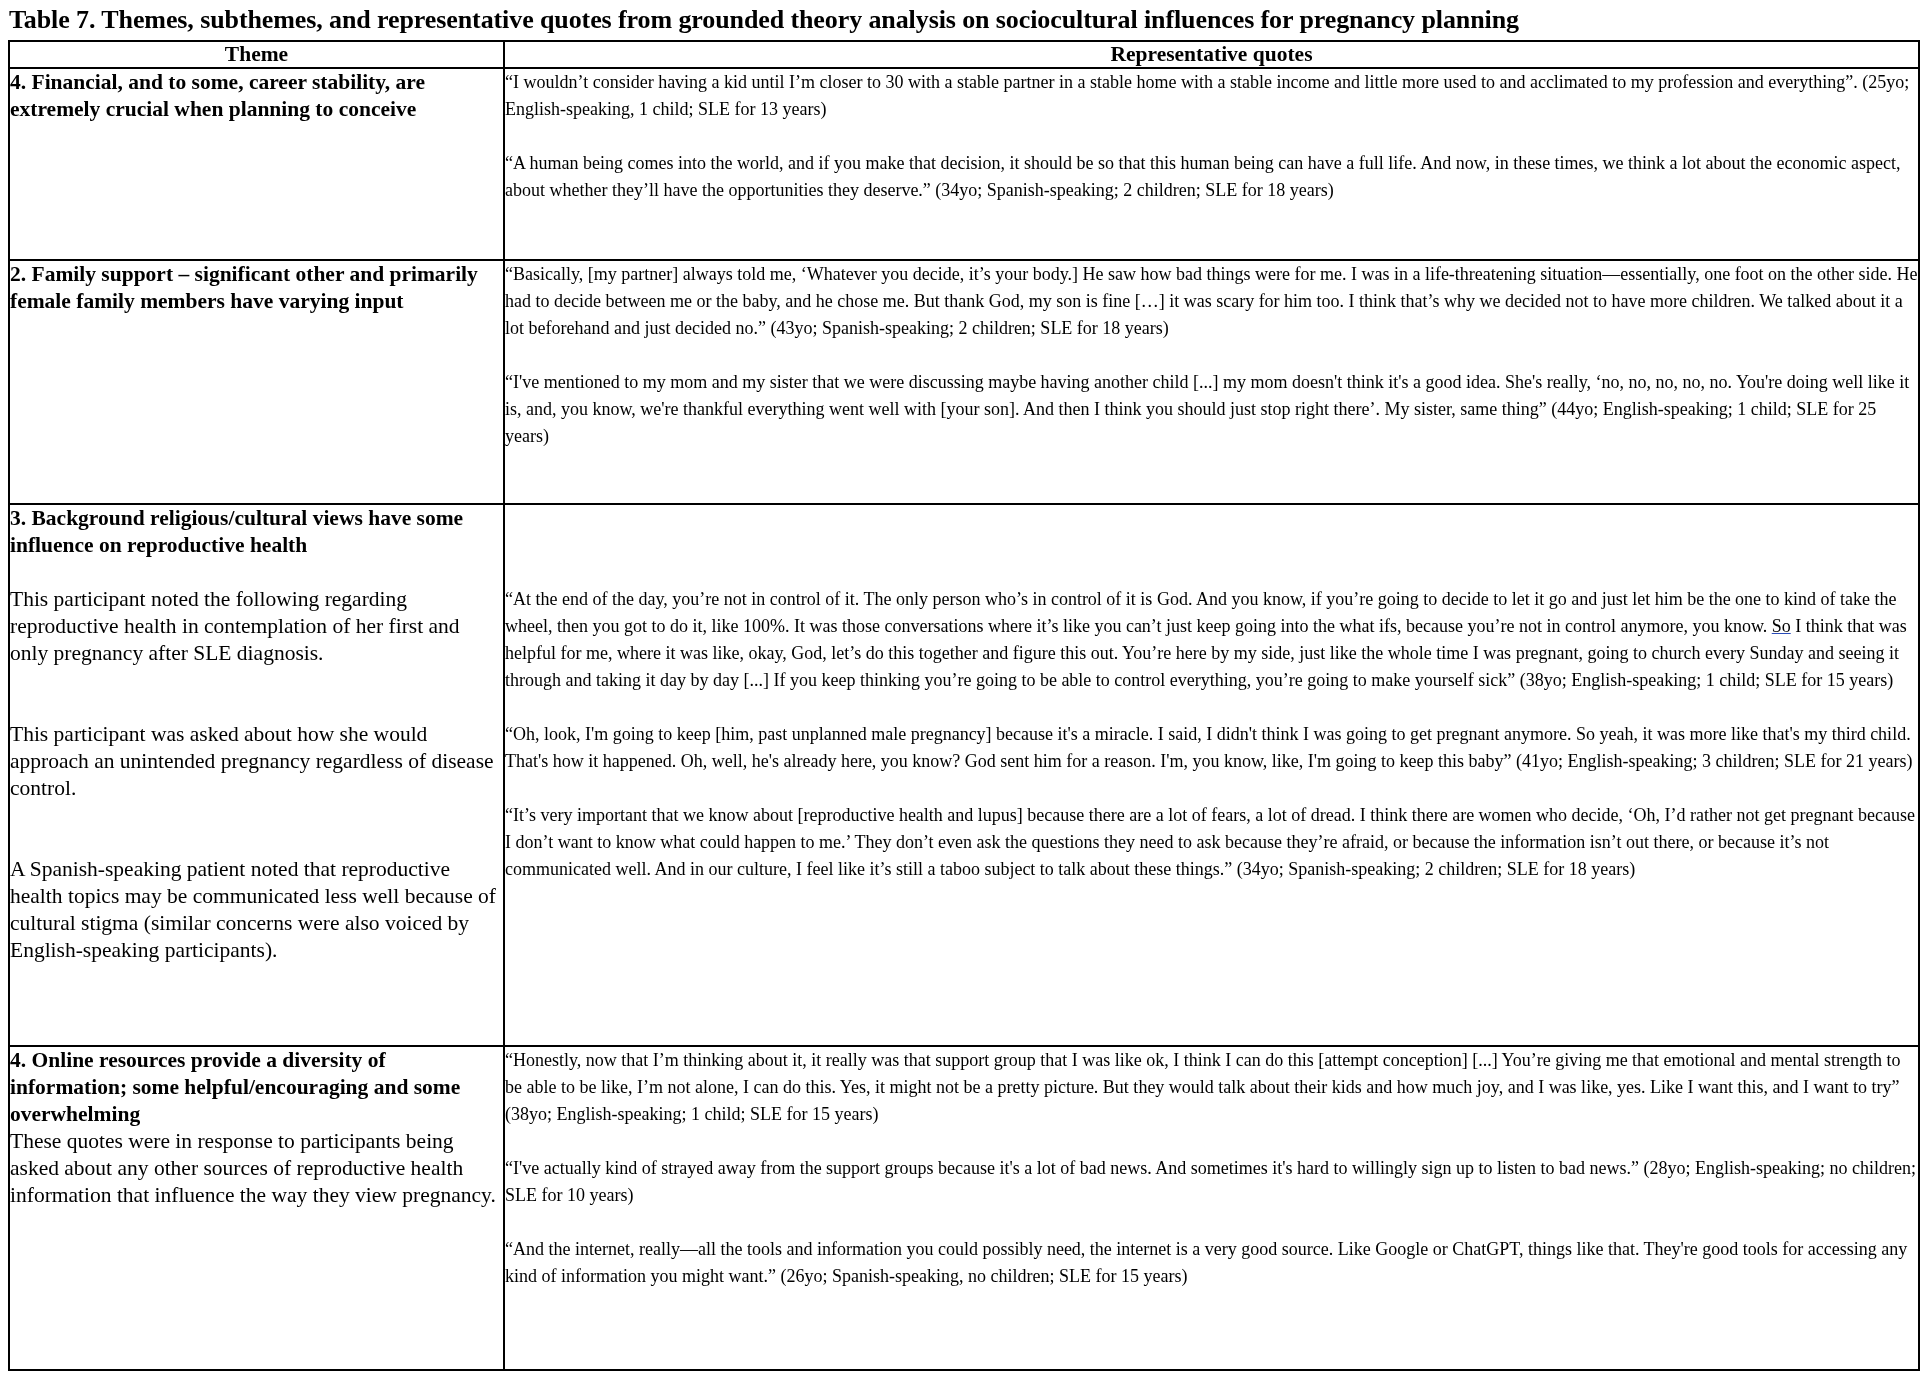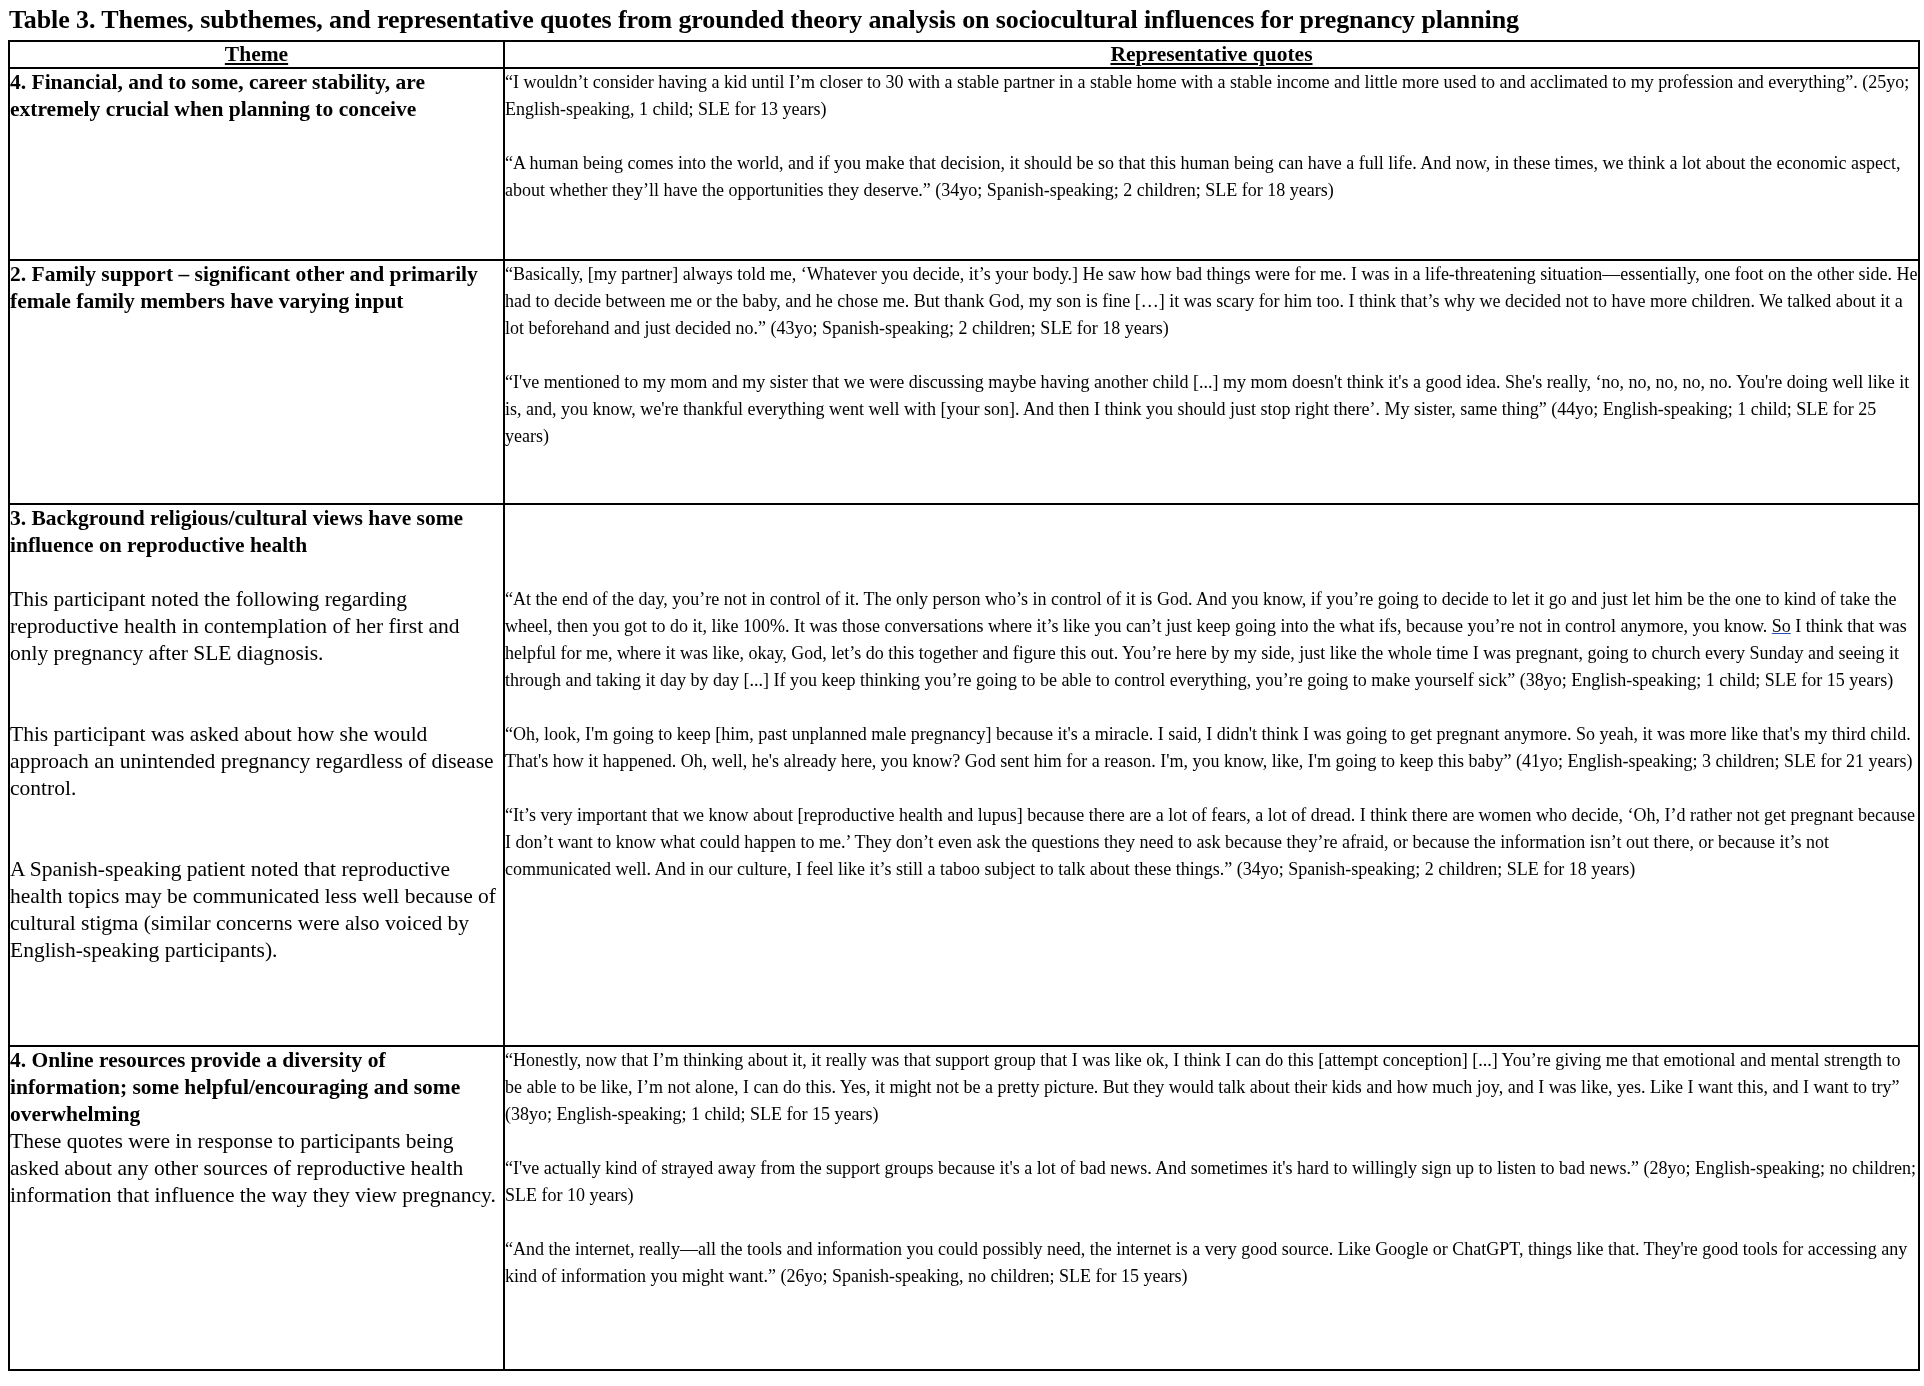--- a/index.html
+++ b/index.html
@@ -2,38 +2,38 @@
 <html><head>
 <meta charset="utf-8">
 <style>
   html, body { margin:0; padding:0; background:#ffffff; }
   body { width:1924px; height:1386px; position:relative; overflow:hidden;
          font-family:"Liberation Serif","DejaVu Serif",serif; color:#000; }
   .title { position:absolute; left:9px; top:3px; font-weight:bold; font-size:26px;
            line-height:34px; white-space:nowrap; letter-spacing:-0.1px; }
   table.t { position:absolute; left:8px; top:40px; width:1910px; border-collapse:collapse; table-layout:fixed; }
   table.t td, table.t th { border:2px solid #000; vertical-align:top; padding:0; }
-  table.t th { font-weight:bold; font-size:21.5px; line-height:25px; height:25px; text-align:center;text-decoration:underline; }
+  table.t th { font-weight:bold; font-size:21.5px; line-height:25px; height:25px; text-align:center; }
   col.c1 { width:495px; } col.c2 { width:1415px; }
   .theme { padding:4px 8px 0 14px; font-size:21.5px; line-height:27px; }
   .theme .h { font-weight:bold; }
   .theme .sub { }
   .quotes { padding:4px 10px 0 14px; font-size:18px; line-height:27px; }
   .q { margin:0; }
   .gap { height:27px; }
   .u { text-decoration:underline; text-decoration-color:#2a4cb8; }
   tr.r1 td { height:190px; }
   tr.r2 td { height:242px; }
   tr.r3 td { height:540px;margin-left:44px; }
   tr.r4 td { height:322px; }
 </style>
 </head>
 <body>
 
-<div class="title">Table 3. Themes, subthemes, and representative quotes from grounded theory analysis on sociocultural influences for pregnancy planning</div>
+<div class="title">Table 7. Themes, subthemes, and representative quotes from grounded theory analysis on sociocultural influences for pregnancy planning</div>
 
 <table class="t">
   <colgroup>
       <col class="c1">
       <col class="c2">
     </colgroup>
   <thead>
     <tr>
       <th>Theme</th>
       <th>Representative quotes</th>

